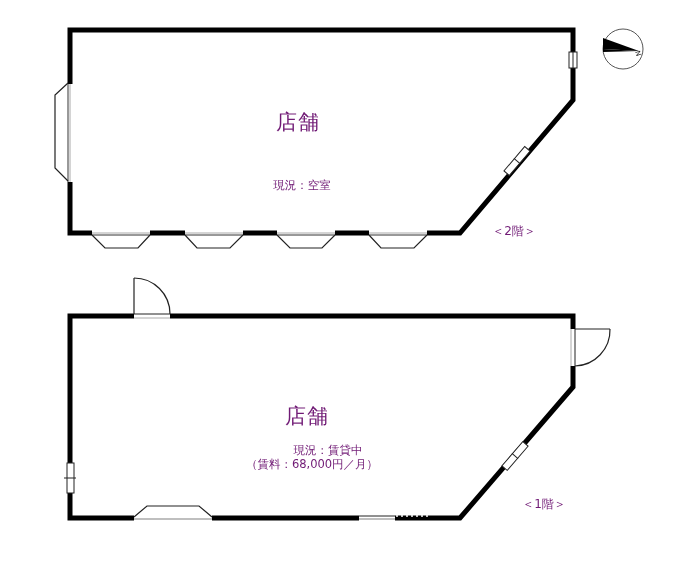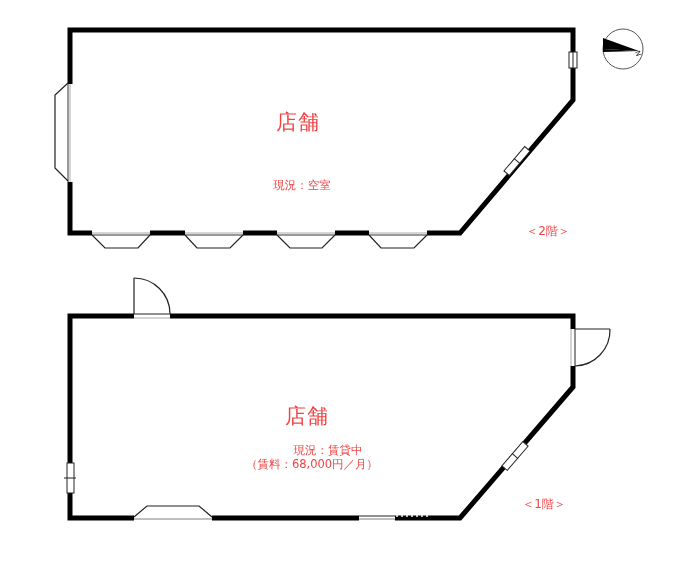--- a/index.html
+++ b/index.html
@@ -1,18 +1,18 @@
 <!DOCTYPE html>
 <html><head>
 <meta charset="utf-8">
 <style>
   html, body { margin: 0; padding: 0; background: #ffffff; }
   body { width: 679px; height: 561px; position: relative; overflow: hidden; font-family: "DejaVu Sans", sans-serif; }
   svg { position: absolute; left: 0; top: 0; }
-  .label { position: absolute; color: #ef4444; white-space: nowrap; text-align: center; transform: translateX(-50%); }
+  .label { position: absolute; color: #701a75; white-space: nowrap; text-align: center; transform: translateX(-50%); }
   .room-name { font-size: 21px; letter-spacing: 1px; }
   .status { font-size: 11.5px; line-height: 14px; }
   .floor-label { font-size: 12px; }
 </style>
 </head>
 <body>
 
 <svg width="679" height="561" viewBox="0 0 679 561">
 
   <g>
@@ -108,18 +108,18 @@
 
     <g transform="translate(515,456) rotate(-49.2)">
       <rect x="-16" y="-3.5" width="32" height="7" fill="#fff" stroke="#222" stroke-width="1"></rect>
       <line x1="0" y1="-4" x2="0" y2="4" stroke="#222" stroke-width="1"></line>
     </g>
   </g>
 </svg>
 
 <div class="label room-name" style="left:298px; top:108px;">店舗</div>
 <div class="label status" style="left:302px; top:178px;text-align:center;">現況：空室</div>
-<div class="label floor-label" style="left:548px; top:223px;">＜2階＞</div>
+<div class="label floor-label" style="left:514px; top:223px;">＜2階＞</div>
 
 <div class="label room-name" style="left:307px; top:402px;">店舗</div>
 <div class="label status" style="left:328px; top:443px;">現況：賃貸中</div>
 <div class="label status" style="left:312px; top:457px;">（賃料：68,000円／月）</div>
 <div class="label floor-label" style="left:544px; top:496px;">＜1階＞</div>
 
 </body></html>

